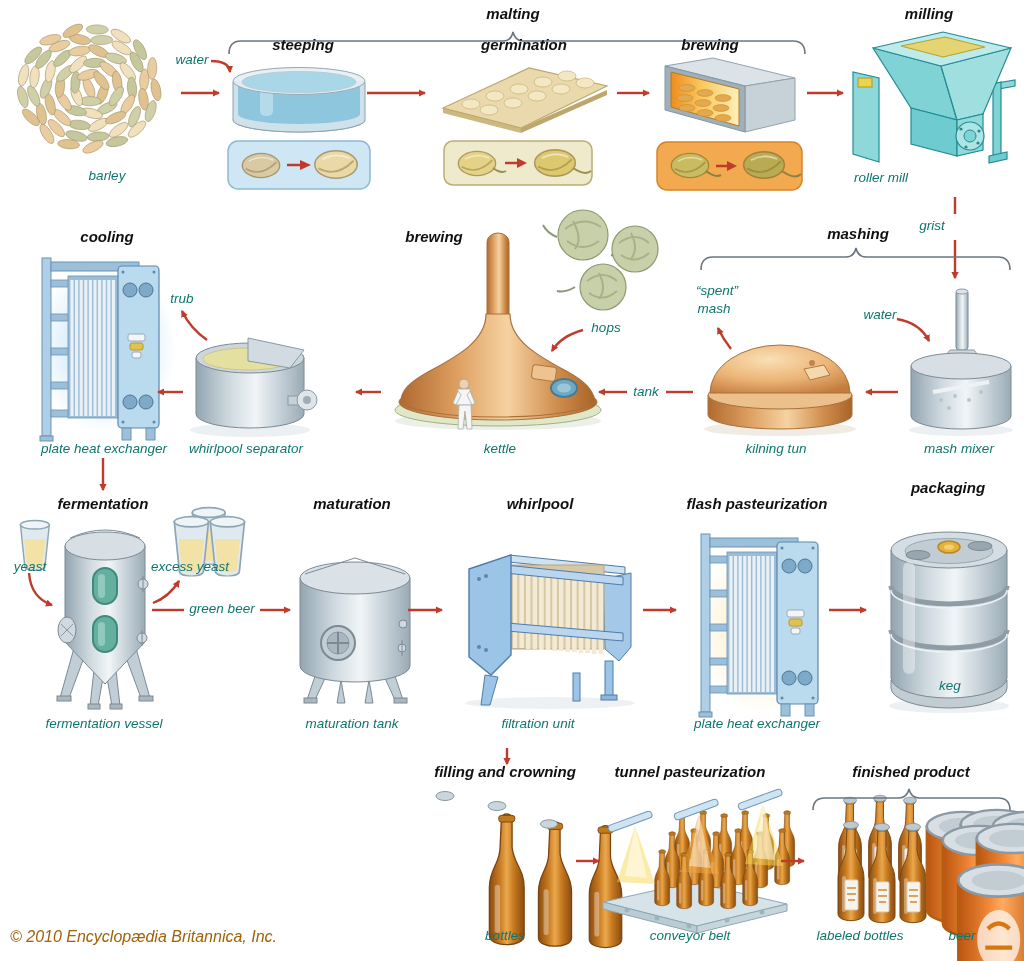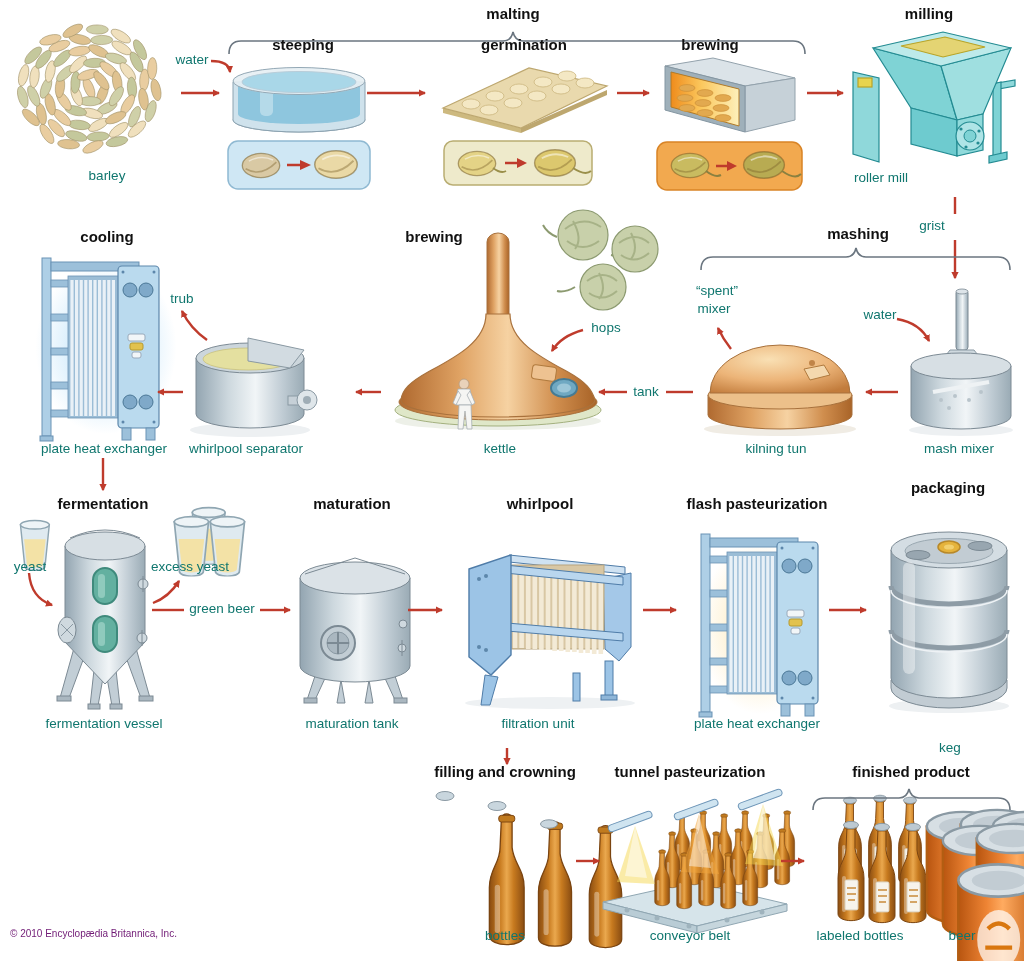--- a/index.html
+++ b/index.html
@@ -1,21 +1,21 @@
 <!DOCTYPE html>
 <html><head>
 <meta charset="utf-8">
 <style>
   html,body{margin:0;padding:0;background:#fff;}
   #canvas{position:relative;width:1024px;height:961px;background:#fff;overflow:hidden;
-          font-family:"Liberation Sans",sans-serif;}
+          font-family:"Liberation Sans",sans-serif;font-style:italic;}
   .lbl{position:absolute;transform:translateX(-50%);font-size:13.5px;color:#0f766e;
        white-space:nowrap;line-height:1.1;}
   .hd{font-weight:bold;font-size:15px;color:#111;}
-  .copy{position:absolute;transform:none;font-size:10px;color:#701a75;}
+  .copy{position:absolute;transform:none;font-size:16px;color:#a16207;}
   .eq{position:absolute;}
   .eq svg{display:block;overflow:visible;}
   .glow{position:absolute;pointer-events:none;}
   #arrows{position:absolute;left:0;top:0;pointer-events:none;}
 </style>
 </head>
 <body>
 
 <div id="canvas">
 
@@ -635,37 +635,37 @@
   <div class="lbl hd" style="left:948px;top:480px">packaging</div>
   <div class="lbl hd" style="left:505px;top:764px">filling and crowning</div>
   <div class="lbl hd" style="left:690px;top:764px">tunnel pasteurization</div>
   <div class="lbl hd" style="left:911px;top:764px">finished product</div>
 
   <div class="lbl" style="left:107px;top:169px">barley</div>
   <div class="lbl" style="left:192px;top:53px">water</div>
   <div class="lbl" style="left:881px;top:171px">roller mill</div>
   <div class="lbl" style="left:932px;top:219px">grist</div>
   <div class="lbl" style="left:717px;top:284px">“spent”</div>
-  <div class="lbl" style="left:714px;top:302px">mixer</div>
+  <div class="lbl" style="left:714px;top:302px">mash</div>
   <div class="lbl" style="left:880px;top:308px">water</div>
   <div class="lbl" style="left:646px;top:385px">tank</div>
   <div class="lbl" style="left:606px;top:321px">hops</div>
   <div class="lbl" style="left:182px;top:292px">trub</div>
   <div class="lbl" style="left:104px;top:442px">plate heat exchanger</div>
   <div class="lbl" style="left:246px;top:442px">whirlpool separator</div>
   <div class="lbl" style="left:500px;top:442px">kettle</div>
   <div class="lbl" style="left:776px;top:442px">kilning tun</div>
   <div class="lbl" style="left:959px;top:442px">mash mixer</div>
   <div class="lbl" style="left:30px;top:560px">yeast</div>
   <div class="lbl" style="left:190px;top:560px">excess yeast</div>
   <div class="lbl" style="left:222px;top:602px">green beer</div>
   <div class="lbl" style="left:104px;top:717px">fermentation vessel</div>
   <div class="lbl" style="left:352px;top:717px">maturation tank</div>
   <div class="lbl" style="left:538px;top:717px">filtration unit</div>
   <div class="lbl" style="left:757px;top:717px">plate heat exchanger</div>
-  <div class="lbl" style="left:950px;top:741px">keg</div>
+  <div class="lbl" style="left:950px;top:679px">keg</div>
   <div class="lbl" style="left:505px;top:929px">bottles</div>
   <div class="lbl" style="left:690px;top:929px">conveyor belt</div>
   <div class="lbl" style="left:860px;top:929px">labeled bottles</div>
   <div class="lbl" style="left:962px;top:929px">beer</div>
 
   <div class="copy" style="left:10px;top:928px">© 2010 Encyclopædia Britannica, Inc.</div>
 </div>
 
 </body></html>

